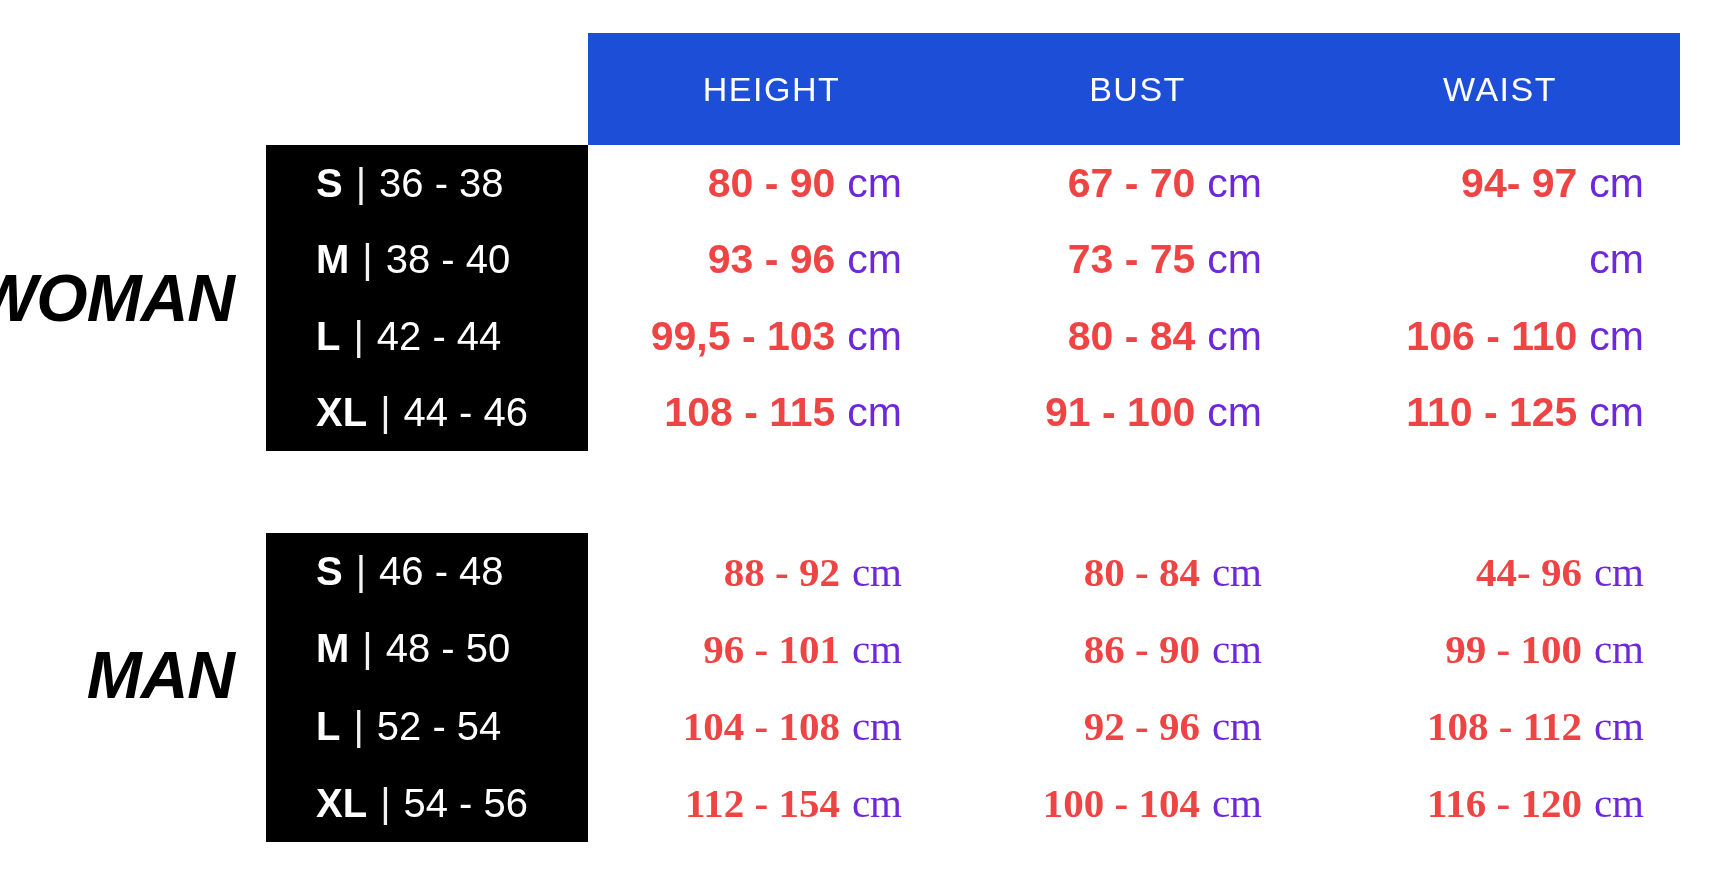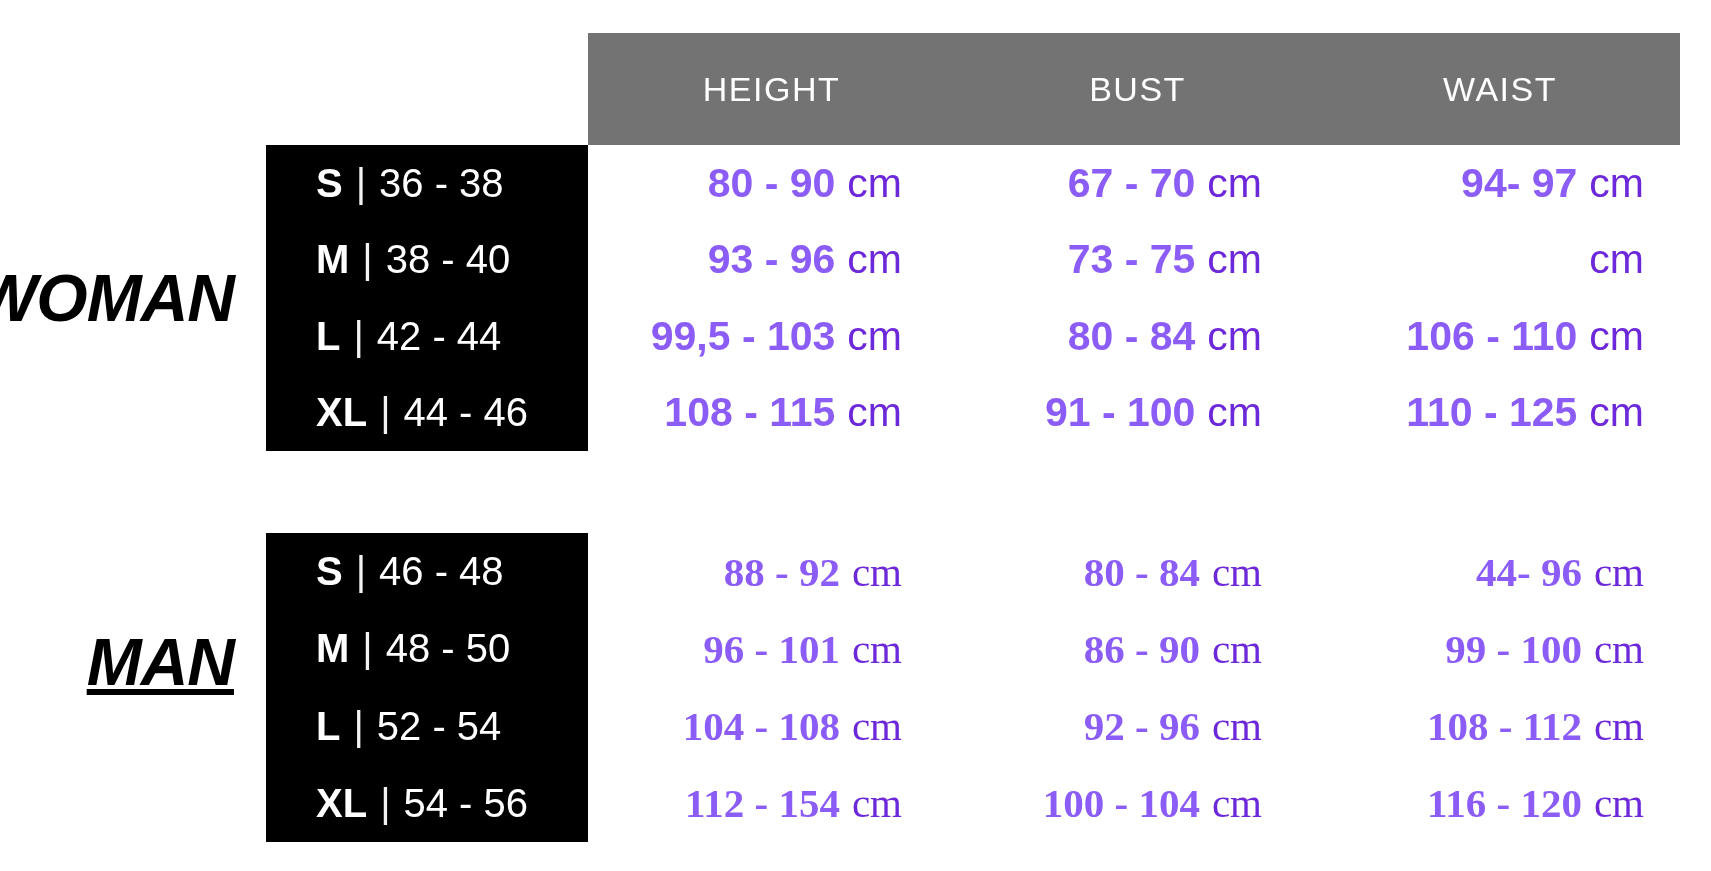--- a/index.html
+++ b/index.html
@@ -5,37 +5,37 @@
 <style>
   html,body { margin:0; padding:0; background:#ffffff; }
   .canvas {
     position:relative; width:1711px; height:871px; background:#ffffff;
     font-family:"Liberation Sans", "DejaVu Sans", sans-serif; overflow:hidden;
   }
 
   
   .header-bar {
     position:absolute; left:588px; top:33px; width:1092px; height:112px;
-    background:#737373; display:flex; align-items:center;
+    background:#1d4ed8; display:flex; align-items:center;
   }
   .header-cell {
     color:#ffffff; font-size:34px; font-weight:400; letter-spacing:1.5px;
     text-align:center;
   }
   .hc1 { width:367px; } .hc2 { width:365px; } .hc3 { width:360px; }
 
   
   .gender {
     position:absolute; left:0; width:240px;
     display:flex; align-items:center; justify-content:flex-end;
     font-style:italic; font-weight:bold; font-size:66px; letter-spacing:-1px;
     color:#000000; padding-right:6px; box-sizing:border-box;
   }
   .gender.woman { top:145px; height:306px; }
-  .gender.man   { top:507px; height:309px;text-decoration:underline; }
+  .gender.man   { top:520px; height:309px; }
 
   
   .sizes-box {
     position:absolute; left:266px; width:322px; background:#000000;
     display:flex; flex-direction:column;
   }
   .sizes-box.woman { top:145px; height:306px; }
   .sizes-box.man   { top:533px; height:309px; }
   .size-row {
     flex:1; display:flex; align-items:center; padding-left:50px;
@@ -52,21 +52,21 @@
   }
   .values.woman { top:145px; grid-auto-rows:76.5px; }
   .values.man   { top:533px; grid-auto-rows:77.25px;font-family:Liberation Serif, serif; }
   .vcell {
     display:flex; align-items:center; justify-content:flex-end;
     font-size:41px; white-space:nowrap; box-sizing:border-box;
   }
   .vcell.c1 { padding-right:53px; }
   .vcell.c2 { padding-right:58px; }
   .vcell.c3 { padding-right:36px; }
-  .vcell .num  { font-weight:bold; color:#8b5cf6; }
+  .vcell .num  { font-weight:bold; color:#ef4444; }
   .vcell .unit { font-weight:400; color:#6d28d9; margin-left:12px; }
 </style>
 </head>
 <body>
 
 <div class="canvas">
 
   <div class="header-bar">
     <div class="header-cell hc1">HEIGHT</div>
     <div class="header-cell hc2">BUST</div>

